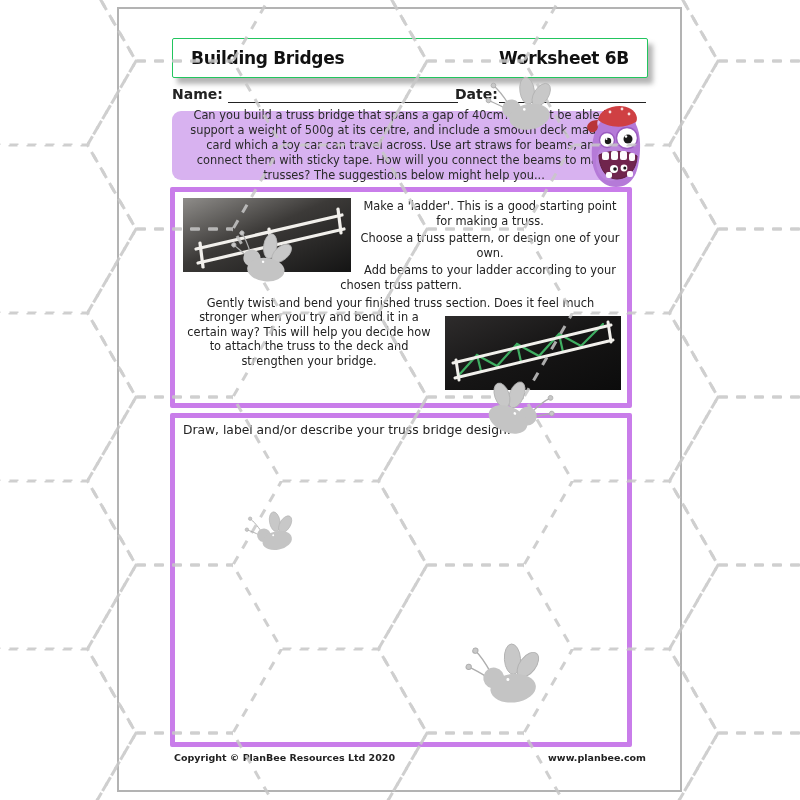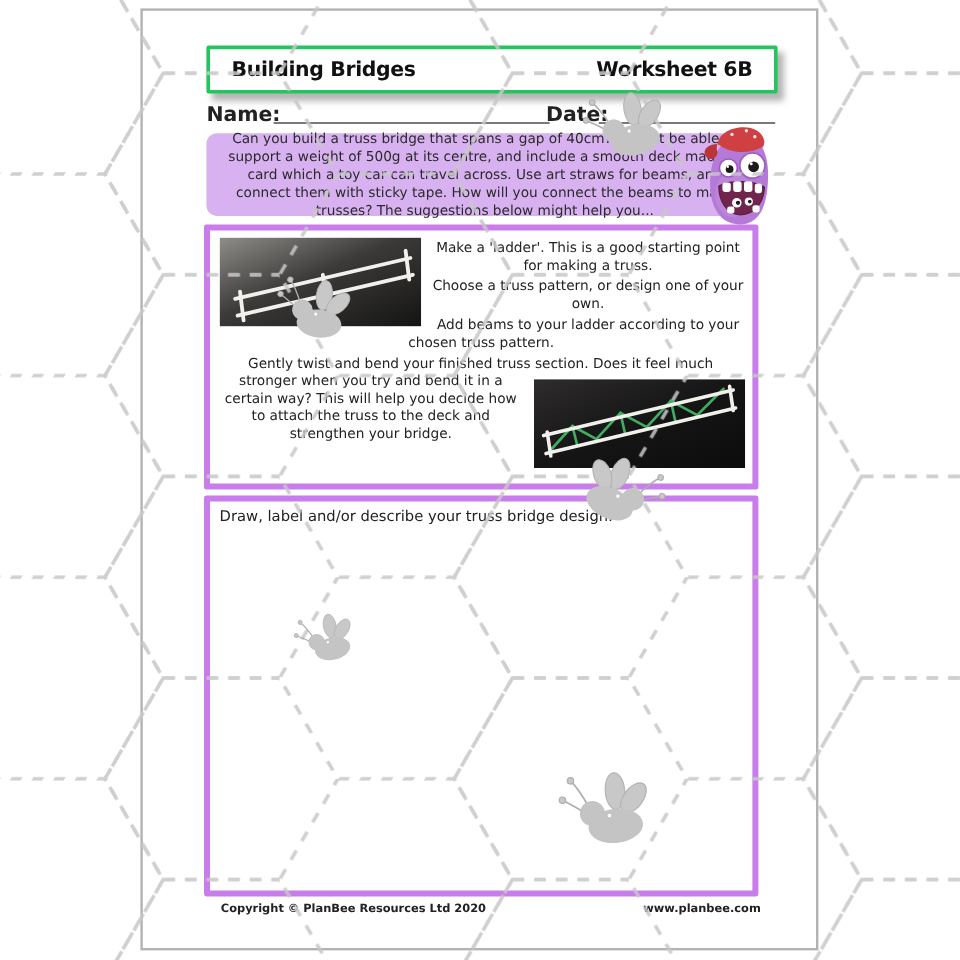--- a/index.html
+++ b/index.html
@@ -10,30 +10,30 @@
     color:#222;
   }
   .stage{position:absolute;inset:0;}
   .page{
     position:absolute;left:117px;top:7px;width:565px;height:785px;
     background:#ffffff;border:2px solid #b3b3b3;box-sizing:border-box;z-index:1;
   }
   
   .header-bar{
     position:absolute;left:172px;top:38px;width:476px;height:40px;
-    background:#ffffff;border:3px solid #22c55e;border-radius:2px;
+    background:#ffffff;border:1px solid #22c55e;border-radius:2px;
     box-shadow:5px 6px 5px rgba(90,90,90,0.45);
     display:flex;align-items:center;justify-content:space-between;
     padding:0 18px;box-sizing:border-box;z-index:10;
   }
   .header-bar .title,.header-bar .wsheet{
     font-weight:bold;font-size:17px;letter-spacing:-0.3px;color:#111;
   }
   
-  .name-row{position:absolute;left:172px;top:86px;width:474px;height:22px;z-index:10;font-weight:bold;font-size:17px;}
+  .name-row{position:absolute;left:172px;top:86px;width:474px;height:22px;z-index:10;font-weight:bold;font-size:14px;}
   .name-label{position:absolute;left:0;top:0;}
   .name-line{position:absolute;left:56px;top:16px;width:230px;border-bottom:1.6px solid #222;}
   .date-label{position:absolute;left:283px;top:0;text-align:right;}
   .date-line{position:absolute;left:327px;top:16px;width:147px;border-bottom:1.6px solid #222;}
   
   .intro-box{
     position:absolute;left:172px;top:111px;width:464px;height:69px;
     background:#d8b2f0;border-radius:9px;z-index:10;
     display:flex;align-items:center;justify-content:center;
     padding:4px 10px;box-sizing:border-box;
@@ -51,22 +51,22 @@
   .ph2-spacer{float:right;width:1px;height:18px;}
   .photo2{float:right;clear:right;width:176px;height:74px;margin:2px 0 2px 8px;}
   
   .draw-box{
     position:absolute;left:170px;top:413px;width:462px;height:334px;
     background:transparent;border:5px solid #c97dea;border-radius:2px;box-sizing:border-box;z-index:10;
   }
   .draw-label{margin:5px 8px;font-size:12.3px;text-align:left;color:#222;}
   
   .footer{position:absolute;left:172px;top:752px;width:474px;z-index:10;font-size:9.5px;font-weight:bold;color:#222;}
-  .footer .copy{position:absolute;left:12px;top:0;text-align:right;}
-  .footer .site{position:absolute;right:12px;top:0;text-align:center;}
+  .footer .copy{position:absolute;left:2px;top:0;text-align:right;}
+  .footer .site{position:absolute;right:0;top:0;text-align:center;}
   
   .overlay{position:absolute;inset:0;z-index:60;pointer-events:none;}
 </style>
 </head>
 <body>
 
 <div class="stage">
 
   <div class="page"></div>
 

